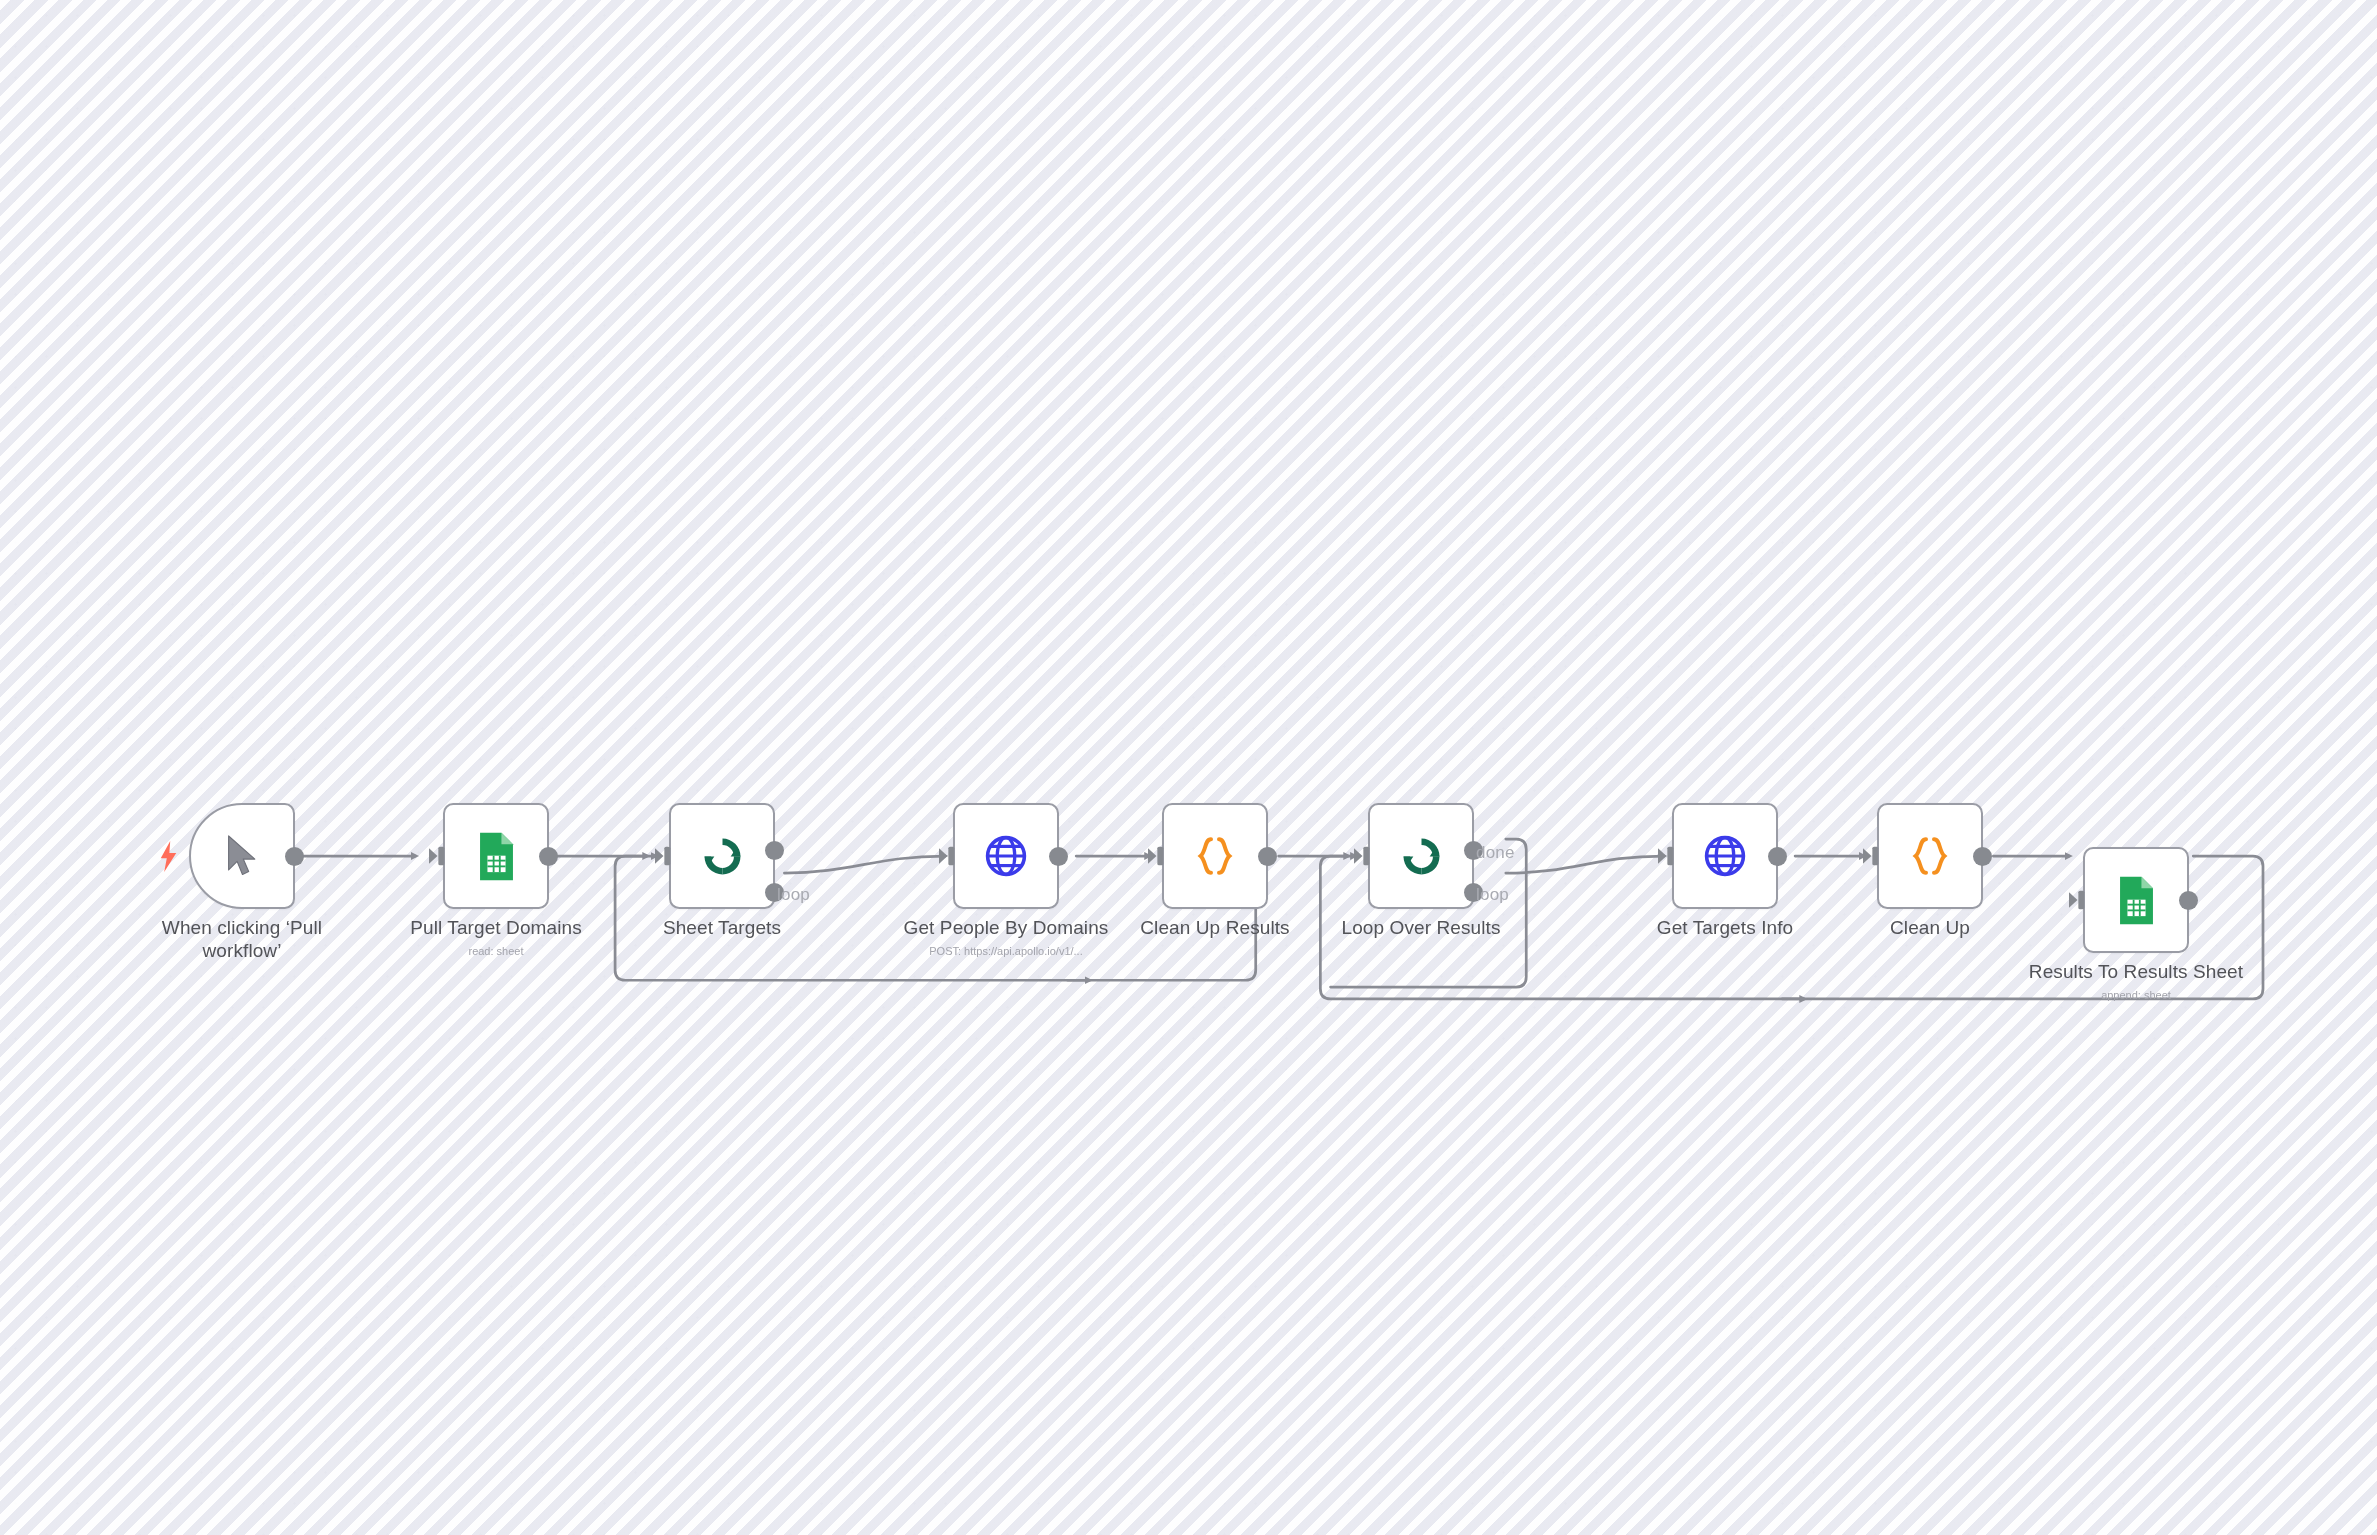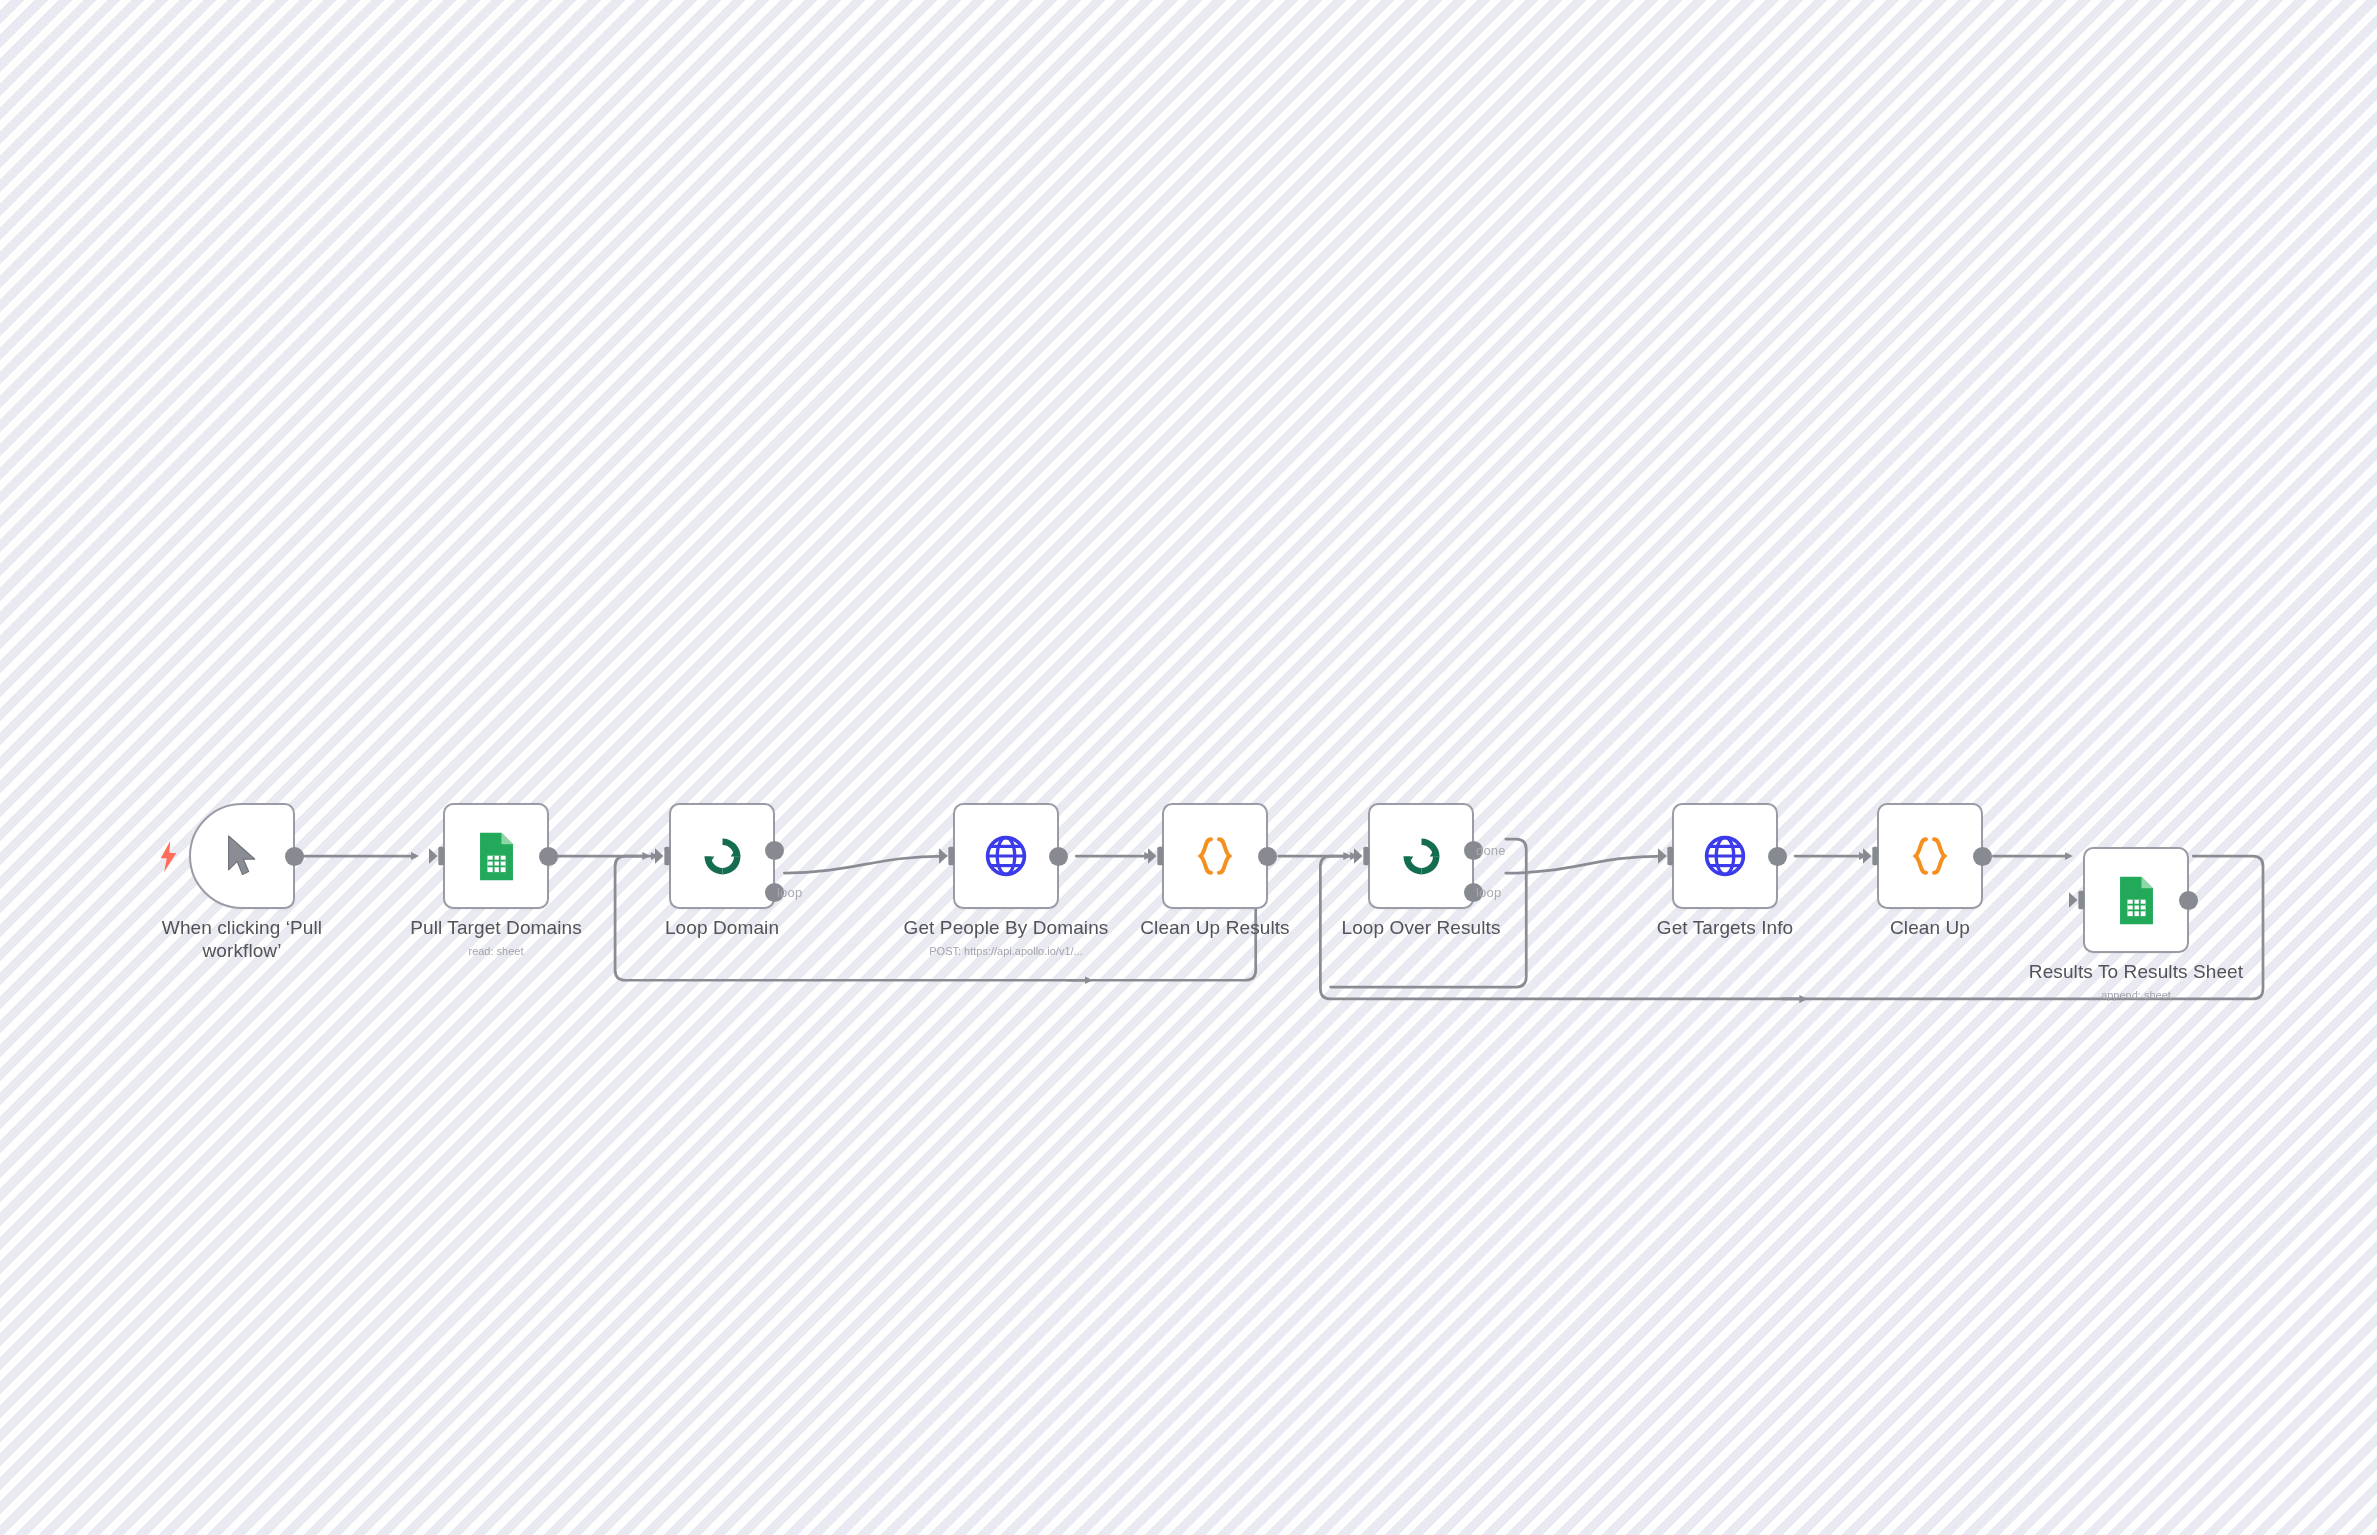--- a/index.html
+++ b/index.html
@@ -107,21 +107,21 @@
     background: #878a90;
     right: -11px;
     pointer-events: auto;
   }
   .dot-out.single { top: 50%; margin-top: -9.4px; }
   .dot-out.top    { top: 36px; }
   .dot-out.bottom { top: 78px; text-align: right; }
 
   .port-label {
     position: absolute;
-    font-size: 13px;
+    font-size: 17px;
     color: #a9abb2;
     left: 12px;
     top: 1.7px;
     white-space: nowrap;
     letter-spacing: 0.2px;
   }
 
   .arrow-in {
     position: absolute;
     left: -16px;
@@ -254,21 +254,21 @@
           <path d="M30,52 A22,22 0 0,0 52,30 L44,30 A14,14 0 0,1 30,44 Z" fill="#146c51"></path>
           <path d="M30,8 A22,22 0 0,0 8,30" fill="none" stroke="#146c51" stroke-width="8" opacity="0"></path>
         </svg>
       </span>
       <span class="dot-out top"></span>
       <span class="dot-out bottom">
         <span class="port-label">loop</span>
       </span>
     </div>
     <div class="node-caption">
-      <div class="node-title">Loop Domain</div>
+      <div class="node-title">Sheet Targets</div>
       <div class="node-subtitle"></div>
     </div>
   </div>
 
   <div class="node" style="left:953px; top:803px;">
     <div class="node-box">
       <span class="arrow-in">
         <svg viewBox="0 0 20 28" width="17" height="24">
           <path d="M0,5 L10,14 L0,23 Z" fill="#878a90"></path>
           <rect x="11" y="3" width="7" height="22" rx="2" fill="#878a90"></rect>

